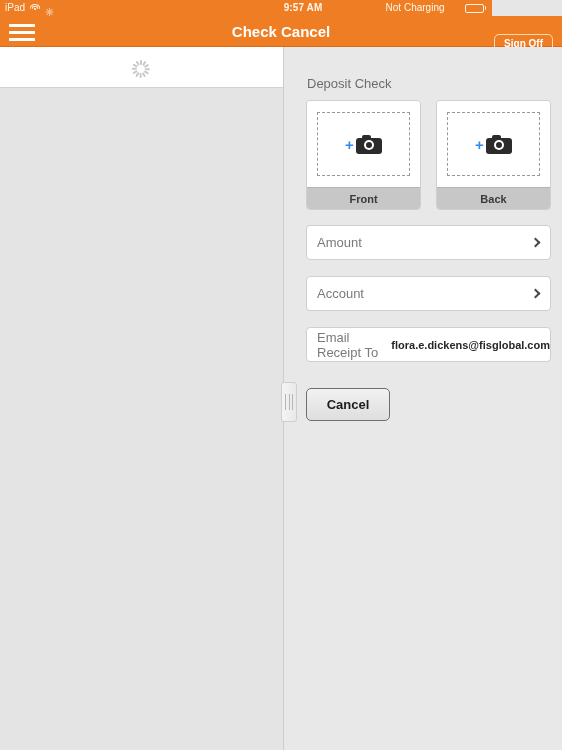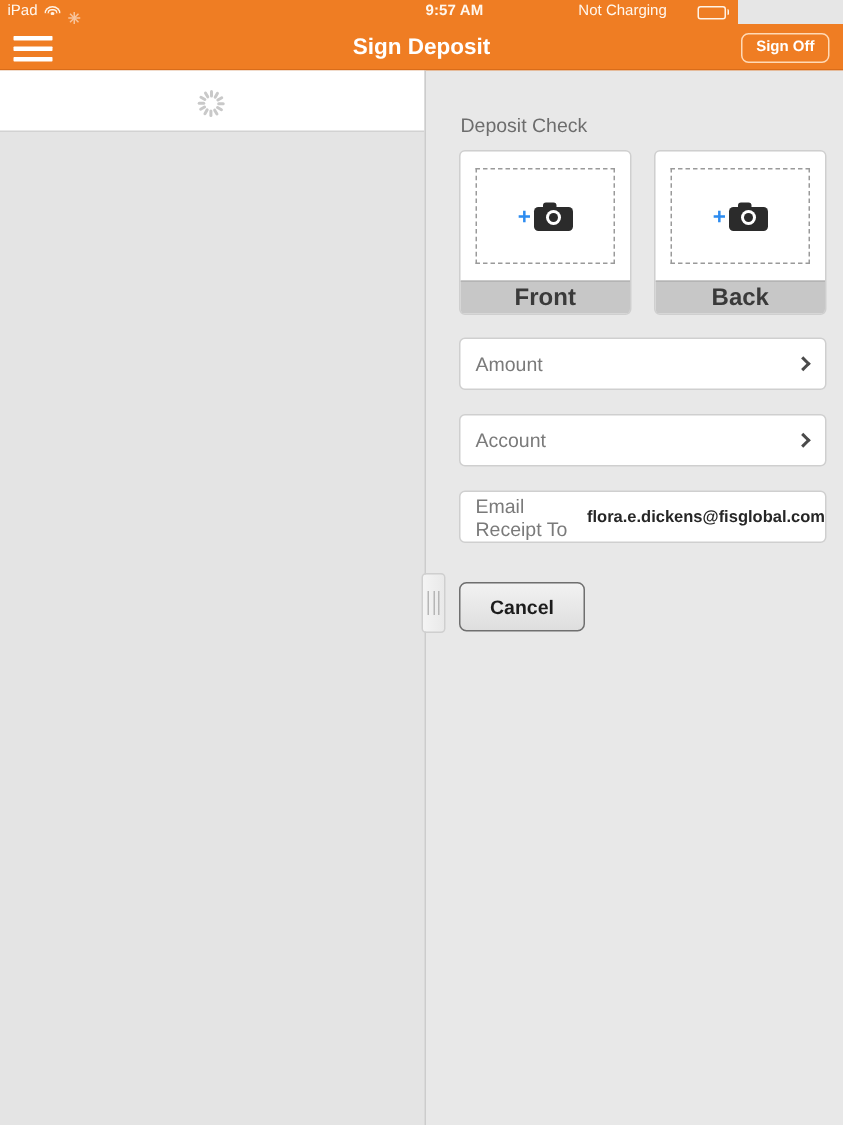--- a/index.html
+++ b/index.html
@@ -53,21 +53,21 @@
     cursor: pointer;
   }
   .hamburger span { display: block; height: 3px; width: 26px;
                     background: #ffffff; border-radius: .5px; }
   .nav-title {
     position: absolute; left: 0; top: 0; width: 562px; height: 31px;
     line-height: 31px; text-align: center;
     color: #ffffff; font-size: 15px; font-weight: bold;
   }
   .signoff {
-    position: absolute; right: 9px; top: 6px;
+    position: absolute; right: 9px; top: 18px;
     padding: 3px 9px; border: 1px solid #ffd9b5; border-radius: 5px;
     color: #ffffff; font-size: 10px; font-weight: bold;
     background: transparent; cursor: pointer; line-height: 12px;
   }
 
   
   .left-panel {
     position: absolute; top: 47px; left: 0; width: 283px; height: 703px;
     background: #e4e4e4;
   }
@@ -121,21 +121,21 @@
   .cam-body { position: absolute; bottom: 0; left: 0; width: 26px; height: 16px;
               background: #2b2b2b; border-radius: 3px; }
   .cam-hump { position: absolute; top: 0; left: 6px; width: 9px; height: 5px;
               background: #2b2b2b; border-radius: 2px 2px 0 0; }
   .cam-lens { position: absolute; bottom: 3.5px; left: 8px; width: 10px; height: 10px;
               border-radius: 50%; background: #ffffff; }
   .cam-lens::after { content: ""; position: absolute; left: 2px; top: 2px;
               width: 6px; height: 6px; border-radius: 50%; background: #2b2b2b; }
   .card-foot {
     height: 22px; line-height: 22px; text-align: center;
-    background: #c7c7c7; color: #3a3a3a; font-size: 16px; font-weight: bold;
+    background: #c7c7c7; color: #3a3a3a; font-size: 11px; font-weight: bold;
     border-top: 1px solid #b4b4b4;
   }
 
   
   .row {
     position: absolute; left: 22px; width: 245px; height: 35px;
     background: #ffffff; border: 1px solid #cfcfcf; border-radius: 4px;
     display: flex; align-items: center; cursor: pointer;
   }
   .row-label { padding-left: 10px; font-size: 13px; color: #7a7a7a; }
@@ -201,21 +201,21 @@
       </span>
     </div>
   </div>
 
   <div class="navbar">
     <div class="hamburger">
       <span></span>
         <span></span>
         <span></span>
     </div>
-    <div class="nav-title">Sign Deposit</div>
+    <div class="nav-title">Check Cancel</div>
     <button class="signoff">Sign Off</button>
   </div>
 
   <div class="left-panel">
     <div class="left-white">
       <div class="spinner">
         <span style="transform:rotate(0deg)"></span>
           <span style="transform:rotate(30deg)"></span>
         <span style="transform:rotate(60deg)"></span>
           <span style="transform:rotate(90deg)"></span>

